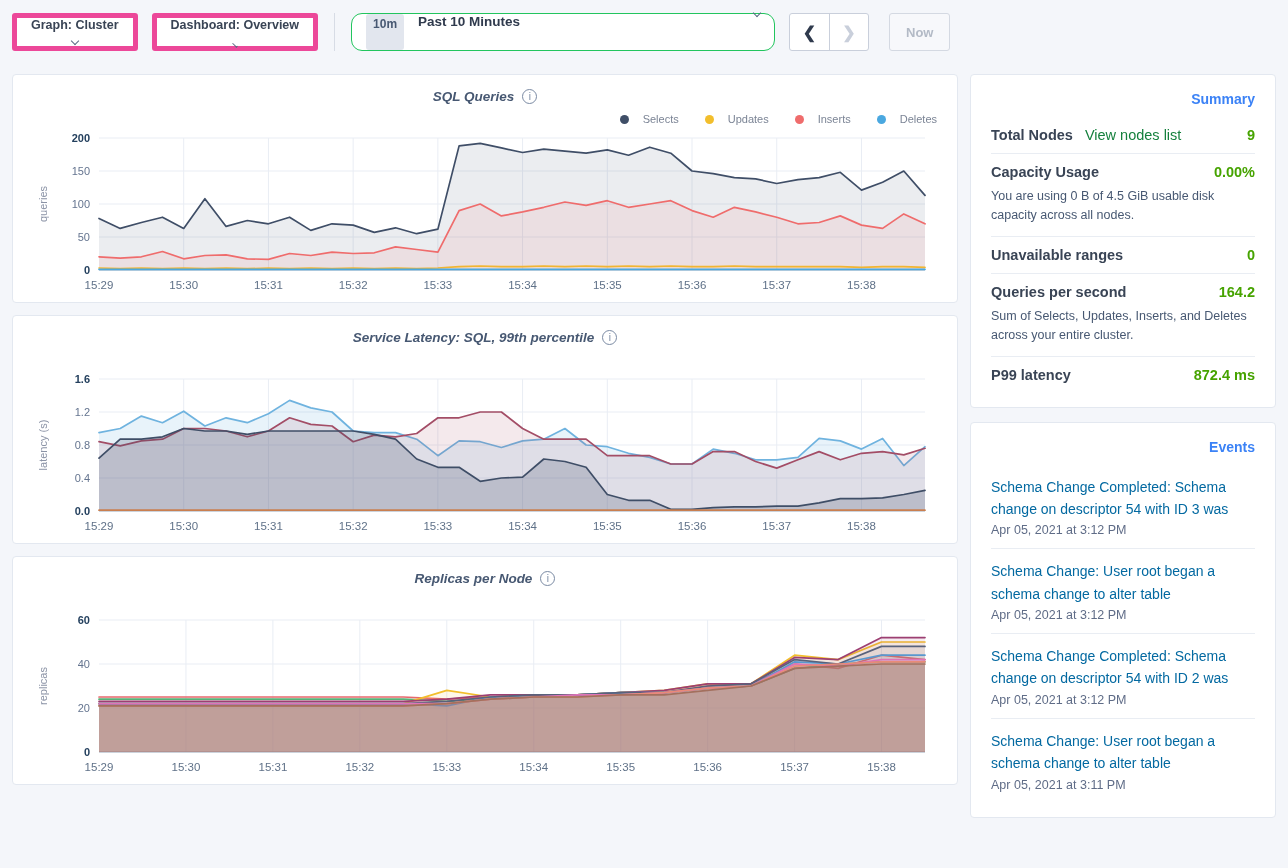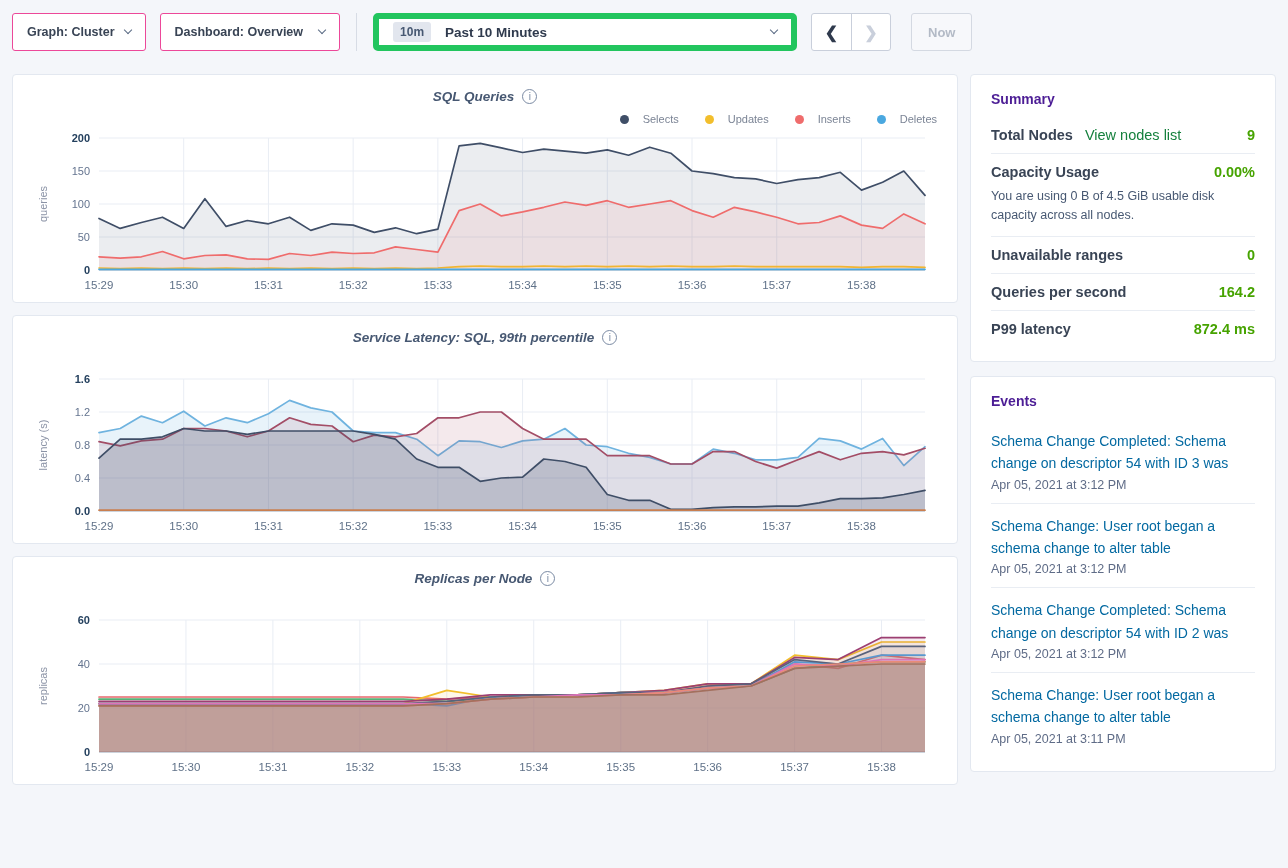--- a/index.html
+++ b/index.html
@@ -4,27 +4,27 @@
 <style>
   * { margin:0; padding:0; box-sizing:border-box; }
   html,body { width:1288px; height:868px; overflow:hidden;
     background:#f4f6fa; font-family:"Liberation Sans", sans-serif; color:#394455; }
   .page { padding:12px 12px 0 12px; }
 
   .page-title { font-size:21px; font-weight:600; color:#242c3a; padding:4px 0 14px 0; letter-spacing:.2px; }
 
   
   .toolbar { display:flex; align-items:center; height:40px; margin-bottom:22px; }
-  .dd-btn { display:flex; align-items:center; gap:10px; background:#fff; border:1px solid #ec4899;
-    border-radius:3px; height:38px; padding:0 14px; font-size:12.5px; font-weight:700; color:#394455; cursor:pointer; }
+  .dd-btn { display:flex; align-items:center; gap:10px; background:#fff; border:5px solid #ec4899;
+    border-radius:3px; height:38px; padding:0 14px; font-size:12.5px; font-weight:700; color:#394455; cursor:pointer;flex-direction:column; }
   .dd-btn + .dd-btn { margin-left:14px;gap:16px; }
   .chev { width:6px; height:6px; border-right:1.8px solid #5a6a84; border-bottom:1.8px solid #5a6a84;
     transform:rotate(45deg); margin-top:-4px; }
   .vdiv { width:1px; height:38px; background:#d7dce5; margin:0 16px; }
-  .timepicker { display:flex; align-items:center; background:#fff; border:6px solid #22c55e; border-radius:5px;
+  .timepicker { display:flex; background:#fff; border:1px solid #22c55e; border-radius:11px;
     height:38px; width:424px; padding:0 14px; cursor:pointer; }
   .tp-badge { background:#e2e6ee; color:#475872; font-size:12px; font-weight:700; border-radius:3px; padding:3px 7px; }
   .tp-label { font-size:13.5px; font-weight:700; color:#2f3a4d; margin-left:14px; }
   .tp-chev { margin-left:auto; }
   .navgroup { display:flex; margin-left:14px; border:1px solid #c9cfdb; border-radius:3px; background:#fff; height:38px; }
   .nav-btn { width:39px; display:flex; align-items:center; justify-content:center; font-size:16px; font-weight:700; cursor:pointer; }
   .nav-btn.prev { color:#2f3a4d; }
   .nav-btn.next { color:#c9cfdb; border-left:1px solid #c9cfdb; cursor:default; }
   .now-btn { margin-left:20px; height:38px; border:1px solid #d4d9e2; background:#f7f8fb; border-radius:3px;
     padding:0 16px; font-size:13px; font-weight:700; color:#b3bac6; display:flex; align-items:center; cursor:default; }
@@ -42,21 +42,21 @@
     font-size:10px; display:flex; align-items:center; justify-content:center; font-style:normal; cursor:pointer; }
   .legend-row { display:flex; justify-content:flex-end; gap:26px; height:18px; margin-top:6px; }
   .legend-item { display:flex; align-items:center; gap:14px; font-size:11px; color:#7b8495; cursor:pointer; }
   .legend-dot { width:9px; height:9px; border-radius:50%; }
   .chart-mount { line-height:0; }
   .chart-mount.no-legend { margin-top:24px; }
   svg text { font-family:"Liberation Sans", sans-serif; }
 
   
   .side-card { padding:16px 20px 14px 20px; margin-bottom:14px; }
-  .side-title { text-align:left; font-size:14px; font-weight:700; color:#4c1d95; padding-bottom:10px; }
+  .side-title { text-align:right; font-size:14px; font-weight:700; color:#3b82f6; padding-bottom:10px; }
   .sum-row { padding:10px 0; }
   .sum-line { display:flex; align-items:baseline; }
   .sum-label { font-size:14.5px; font-weight:700; color:#394455; }
   .sum-link { font-size:14.5px; font-weight:400; color:#15803d; margin-left:12px; cursor:pointer; }
   .sum-value { margin-left:auto; font-size:14.5px; font-weight:700; color:#46a300; }
   .sum-desc { font-size:12.5px; color:#475872; line-height:1.55; margin-top:7px; }
   .divider { height:1px; background:#e9edf3; }
 
   
   .event-item { padding:11px 0; }
@@ -293,20 +293,21 @@
             <span class="sum-value">0</span>
           </div>
         </div>
         <div class="divider"></div>
 
         <div class="sum-row">
           <div class="sum-line">
             <span class="sum-label">Queries per second</span>
             <span class="sum-value">164.2</span>
           </div>
+          <div class="sum-desc">Sum of Selects, Updates, Inserts, and Deletes across your entire cluster.</div>
         </div>
         <div class="divider"></div>
 
         <div class="sum-row">
           <div class="sum-line">
             <span class="sum-label">P99 latency</span>
             <span class="sum-value">872.4 ms</span>
           </div>
         </div>
       </div>

